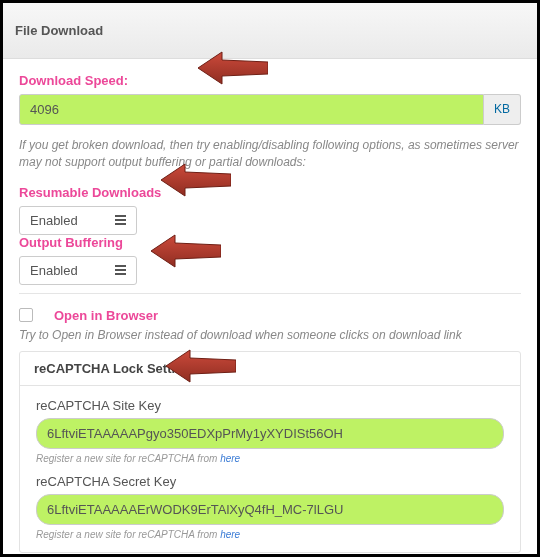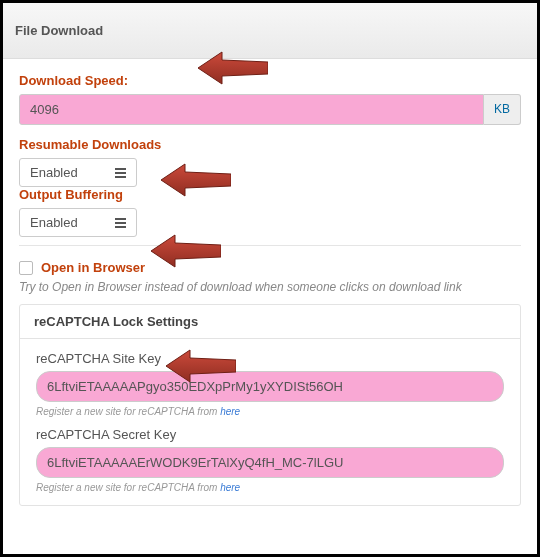--- a/index.html
+++ b/index.html
@@ -21,36 +21,36 @@
     font-weight: bold;
     font-size: 13px;
     color: #555;
   }
   .panel-body {
     padding: 14px 16px 10px 16px;
   }
   .label {
     font-weight: bold;
     font-size: 13px;
-    color: #c2410c;
+    color: #ec4899;
     margin-bottom: 6px;
   }
   .input-group {
     display: flex;
     width: 100%;
     margin-bottom: 12px;
   }
   .input-text {
     flex: 1;
     border: 1px solid #ccc;
     border-radius: 3px 0 0 3px;
     padding: 7px 10px;
     font-size: 13px;
     color: #555;
-    background: #f9a8d4;
+    background: #bef264;
   }
   .input-text.rounded {
     border-radius: 14px;
   }
   .input-addon {
     border: 1px solid #ccc;
     border-left: none;
     background: #eee;
     color: #0369a1;
     padding: 7px 10px;
@@ -88,21 +88,21 @@
     margin: 2px 0;
   }
   hr.divider {
     border: none;
     border-top: 1px solid #e5e5e5;
     margin: 8px 0 14px 0;
   }
   .checkbox-row {
     display: flex;
     align-items: center;
-    gap: 8px;
+    gap: 21px;
     margin-bottom: 2px;
   }
   .checkbox {
     width: 14px;
     height: 14px;
     border: 1px solid #bbb;
     border-radius: 2px;
     background: #fff;
     cursor: pointer;
   }
@@ -145,20 +145,21 @@
 <div class="panel-header">File Download</div>
 
 <div class="panel-body">
 
   <div class="label">Download Speed:</div>
   <div class="input-group">
     <input class="input-text" type="text" value="4096" style="">
     <span class="input-addon">KB</span>
   </div>
 
+  <div class="help">If you get broken download, then try enabling/disabling following options, as sometimes server may not support output buffering or partial downloads:</div>
 
   <div class="label">Resumable Downloads</div>
   <div class="dropdown">
     <span>Enabled</span>
     <span class="hamburger">
         <span></span>
         <span></span>
         <span></span>
       </span>
   </div>

